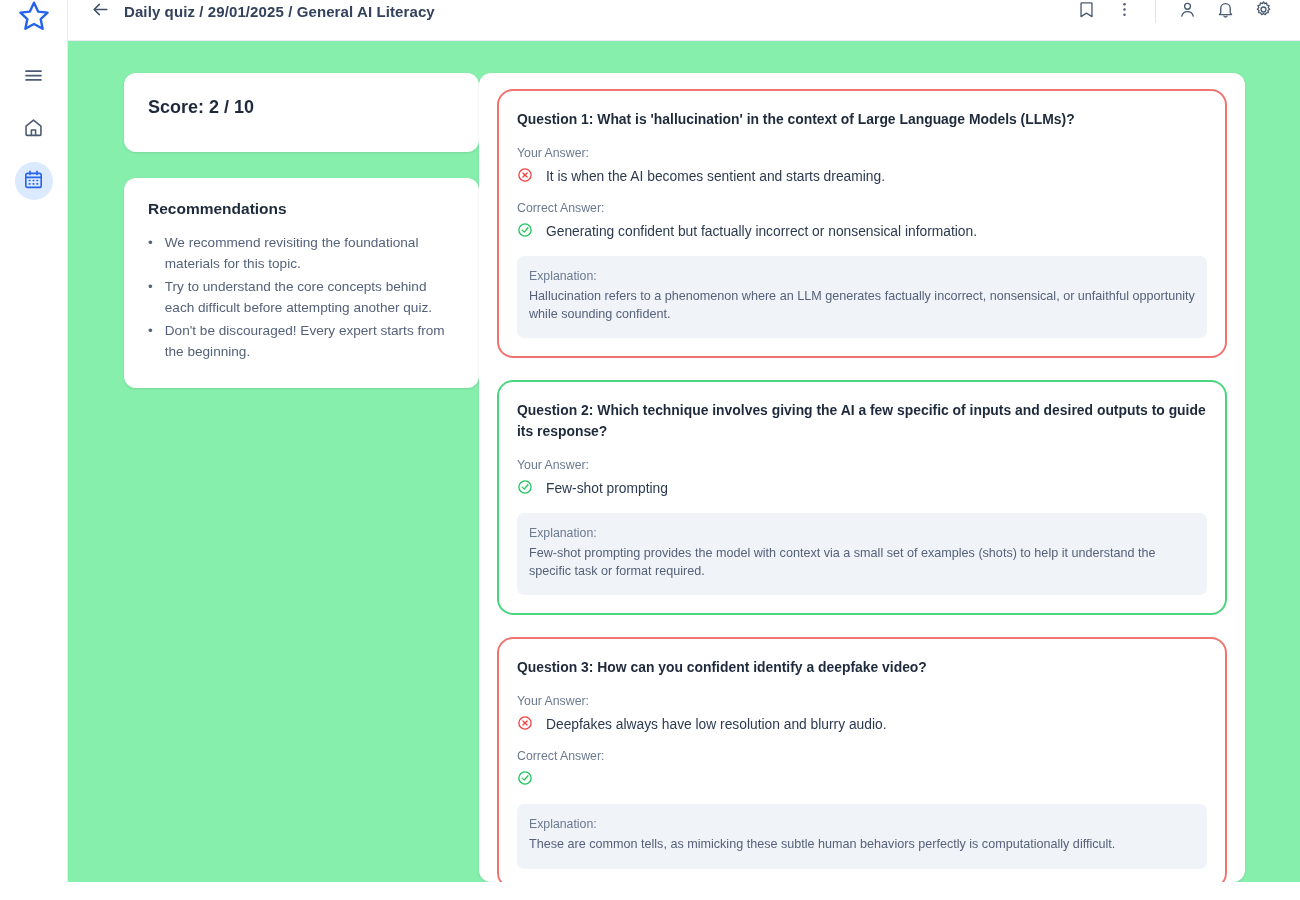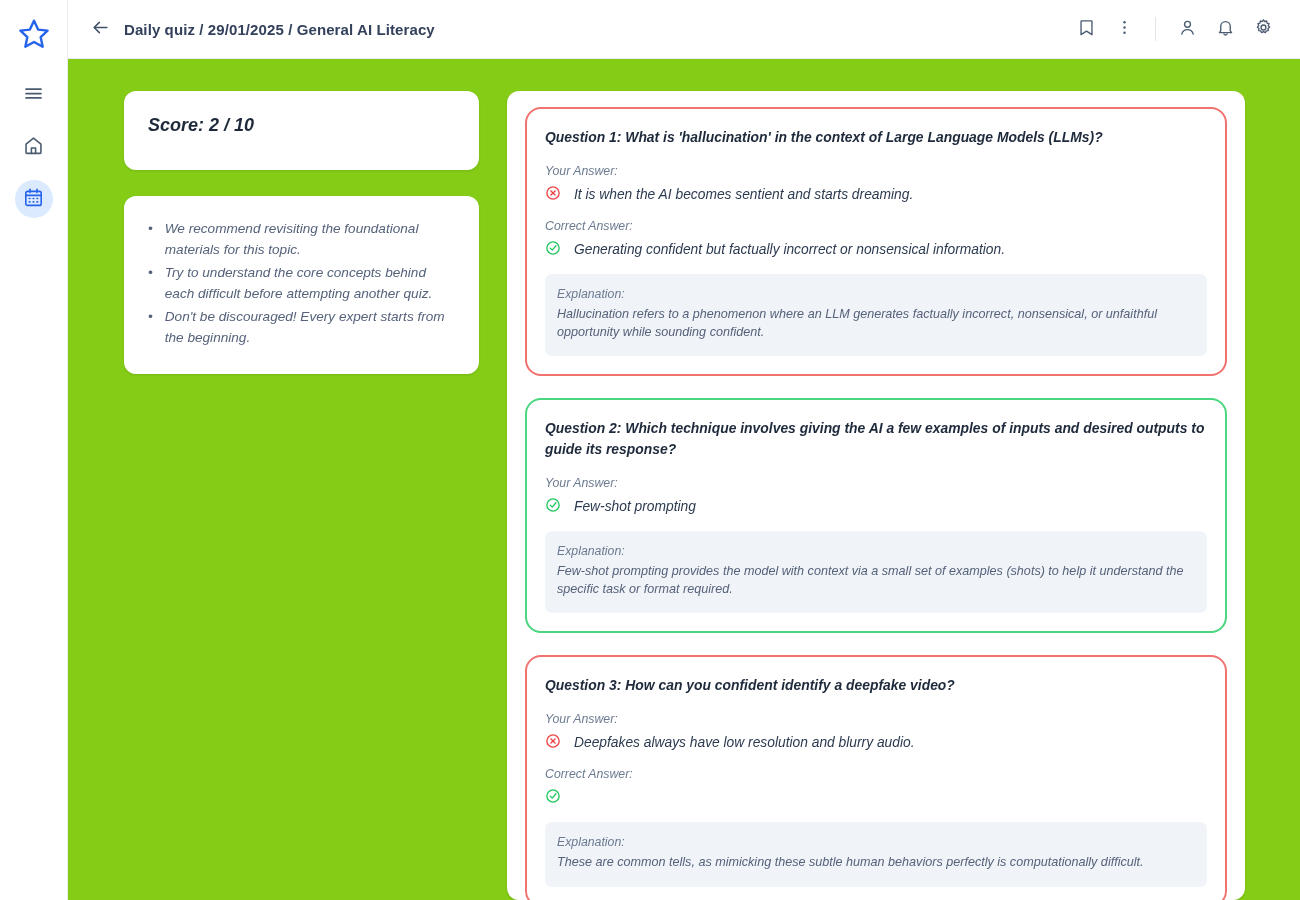--- a/index.html
+++ b/index.html
@@ -2,21 +2,21 @@
 <html><head>
 <meta charset="utf-8">
 <style>
   * { box-sizing: border-box; margin: 0; padding: 0; }
   html, body {
     width: 1300px; height: 900px;
     font-family: "Liberation Sans", sans-serif;
     background: #ffffff;
     overflow: hidden;
   }
-  .app { display: flex; width: 1300px; height: 864px; }
+  .app { display: flex; width: 1300px; height: 864px; align-items: center; }
 
   
   .rail {
     width: 68px; min-width: 68px; height: 900px;
     background: #ffffff;
     border-right: 1px solid #e8ecf1;
     display: flex; flex-direction: column; align-items: center;
     padding-top: 14px;
   }
   .rail-logo { width: 40px; height: 40px; display: flex; align-items: center; justify-content: center; margin-bottom: 22px; }
@@ -47,25 +47,24 @@
   .topbar-spacer { flex: 1; }
   .top-icons { display: flex; align-items: center; gap: 4px; }
   .icon-btn {
     width: 34px; height: 34px; border-radius: 6px;
     display: flex; align-items: center; justify-content: center; cursor: pointer;
   }
   .vdiv { width: 1px; height: 24px; background: #dfe4ea; margin: 0 10px; }
 
   
   .content {
-    flex: 1; background: #84cc16;
-    display: flex; gap: 28px;
+    flex: 1; background: #86efac;
+    display: flex; 
     padding: 32px 55px 0 56px;
     overflow: hidden;
-    font-style: italic;
   }
   .col-left { width: 355px; min-width: 355px; display: flex; flex-direction: column; gap: 26px; }
   .col-right { flex: 1; }
 
   .card {
     background: #ffffff; border-radius: 12px;
     box-shadow: 0 1px 3px rgba(16,24,40,.07), 0 1px 2px rgba(16,24,40,.04);
   }
   .score-card { padding: 24px 24px; min-height: 79px; }
   .score-text { font-size: 18px; font-weight: bold; color: #1e2a3b; }
@@ -211,20 +210,21 @@
     <div class="content">
 
       <div class="col-left">
 
         <div class="card score-card">
           <div class="score-text">Score: 2 / 10</div>
         </div>
 
 
         <div class="card panel">
+          <div class="panel-title">Recommendations</div>
           <div id="rec-list">
               <div class="rec-item">
                 <span class="rec-dot">•</span>
                 <span>We recommend revisiting the foundational materials for this topic.</span>
               </div>
               <div class="rec-item">
                 <span class="rec-dot">•</span>
                 <span>Try to understand the core concepts behind each difficult before attempting another quiz.</span>
               </div>
               <div class="rec-item">
@@ -257,21 +257,21 @@
                       <polyline points="7.8,12.2 10.9,15.2 16.4,8.6"></polyline>
                     </svg></span>
                   <span class="ans-text">Generating confident but factually incorrect or nonsensical information.</span>
                 </div>
                 <div class="expl">
                   <div class="expl-label">Explanation:</div>
                   <div class="expl-text">Hallucination refers to a phenomenon where an LLM generates factually incorrect, nonsensical, or unfaithful opportunity while sounding confident.</div>
                 </div>
               </div>
               <div class="qcard correct">
-                <div class="q-title">Question 2: Which technique involves giving the AI a few examples of inputs and desired outputs to guide its response?</div>
+                <div class="q-title">Question 2: Which technique involves giving the AI a few specific of inputs and desired outputs to guide its response?</div>
                 <div class="ans-label">Your Answer:</div>
                 <div class="ans-row">
                   <span class="ans-icon"><svg width="16" height="16" viewBox="0 0 24 24" fill="none" stroke="#22c55e" stroke-width="2" stroke-linecap="round" stroke-linejoin="round">
                       <circle cx="12" cy="12" r="9.2"></circle>
                       <polyline points="7.8,12.2 10.9,15.2 16.4,8.6"></polyline>
                     </svg></span>
                   <span class="ans-text">Few-shot prompting</span>
                 </div>
                 <div class="expl">
                   <div class="expl-label">Explanation:</div>

